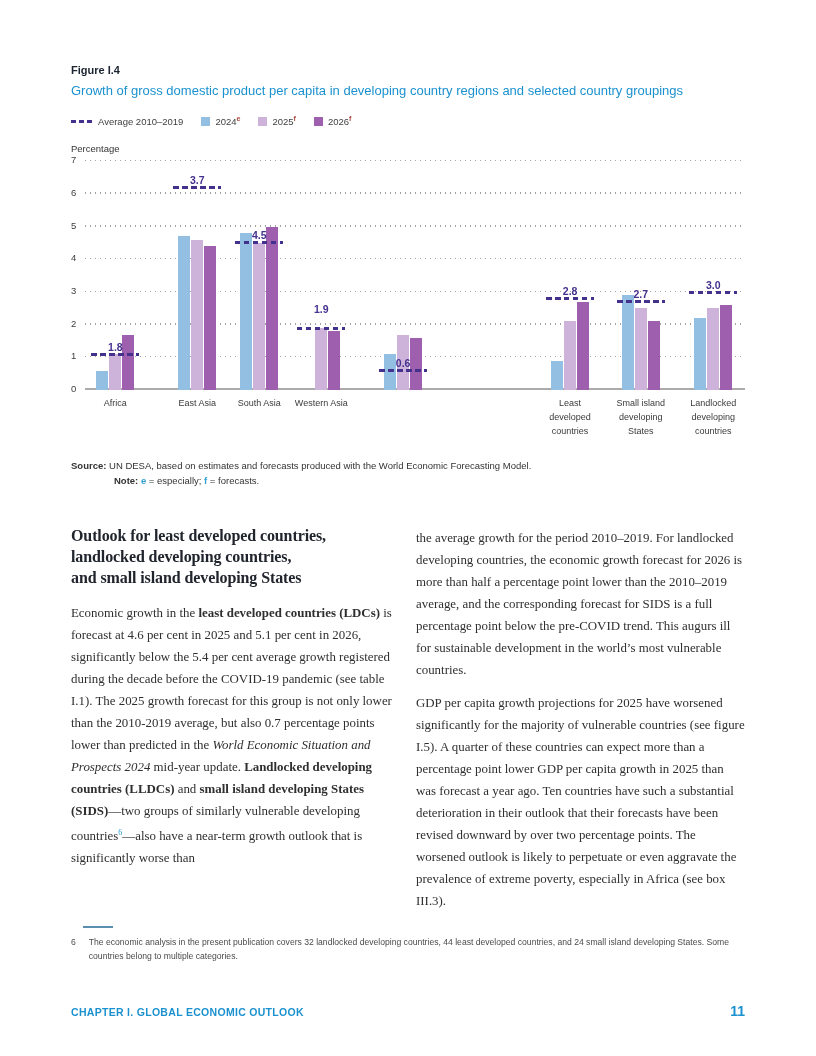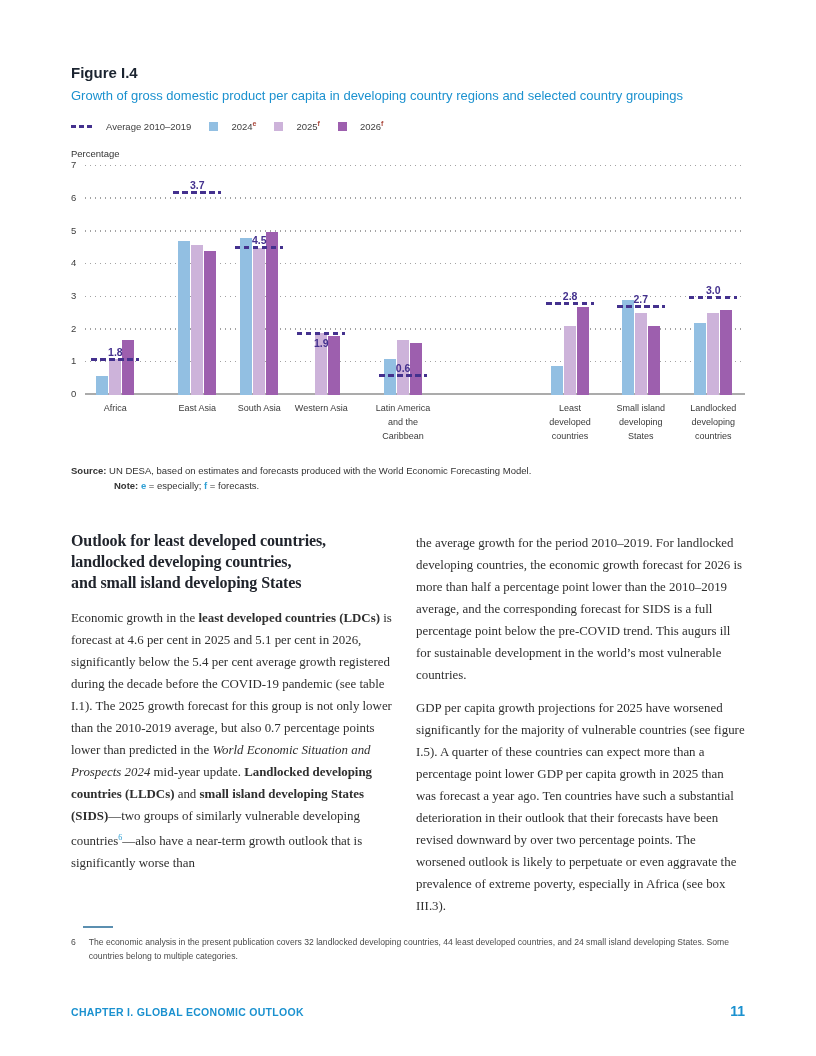--- a/index.html
+++ b/index.html
@@ -4,25 +4,25 @@
 <style>
   * { margin:0; padding:0; box-sizing:border-box; }
   html,body { background:#e9e9e9; }
   .page {
     position:relative; width:816px; height:1056px; margin:0 auto;
     background:#ffffff; overflow:hidden;
     font-family:"Liberation Sans", sans-serif; color:#2f2f2f;
     padding:64px 71px 0 71px;
   }
   
-  .fig-label { font-size:15px; font-weight:700; color:#1b2430; margin-bottom:7px; }
+  .fig-label { font-size:11px; font-weight:700; color:#1b2430; margin-bottom:7px; }
   .fig-title { font-size:13px; font-weight:400; color:#1b91cf; letter-spacing:0; }
   
   .legend { display:flex; align-items:center; gap:18px; margin-top:17px; font-size:9.5px; color:#3e3e3e; }
-  .legend-item { display:flex; align-items:center; gap:13px; }
+  .legend-item { display:flex; align-items:center; gap:5px; }
   .dash-sample { width:22px; height:3px;
     background:repeating-linear-gradient(90deg,#44318e 0 5px,transparent 5px 8px); }
   .swatch { width:9px; height:9px; display:inline-block; }
   .legend sup { font-size:7px; color:#a94438; font-weight:700; }
   
   .pct-label { font-size:9.5px; color:#333; margin-top:16px; margin-bottom:4px; }
   .chart-area { position:relative; margin-left:14px; height:232px; }
   .gridline { position:absolute; left:0; right:0; height:1.5px; z-index:0;
     background:repeating-linear-gradient(90deg,#a3a3a3 0 1.3px,transparent 1.3px 5px); }
   .gridline.baseline { height:2px; background:#ababab; z-index:1; }
@@ -127,21 +127,21 @@
         <div class="bar" style="height: 163.571px; background: rgb(157, 95, 174);"></div>
       </div>
       <div class="avg-dash" style="left: 26.4%; bottom: 145.714px;"></div>
       <div class="avg-label" style="left: 26.4%; bottom: 149.214px;">4.5</div>
       <div class="bar-group" style="left: 35.8%;">
         <div class="bar" style="height: 0px; background: rgb(146, 191, 226); visibility: hidden;"></div>
         <div class="bar" style="height: 62.1571px; background: rgb(205, 179, 218);"></div>
         <div class="bar" style="height: 58.8857px; background: rgb(157, 95, 174);"></div>
       </div>
       <div class="avg-dash" style="left: 35.8%; bottom: 60.6571px;"></div>
-      <div class="avg-label" style="left: 35.8%; bottom: 47px; margin-top: 44px;">1.9</div>
+      <div class="avg-label" style="left: 35.8%; bottom: 76px; margin-top: 44px;">1.9</div>
       <div class="bar-group" style="left: 48.2%;">
         <div class="bar" style="height: 35.9857px; background: rgb(146, 191, 226);"></div>
         <div class="bar" style="height: 55.6143px; background: rgb(205, 179, 218);"></div>
         <div class="bar" style="height: 52.3429px; background: rgb(157, 95, 174);"></div>
       </div>
       <div class="avg-dash" style="left: 48.2%; bottom: 18.1286px;"></div>
       <div class="avg-label" style="left: 48.2%; bottom: 21.6286px;">0.6</div>
       <div class="bar-group" style="left: 73.5%;">
         <div class="bar" style="height: 29.4429px; background: rgb(146, 191, 226);"></div>
         <div class="bar" style="height: 68.7px; background: rgb(205, 179, 218);"></div>
@@ -162,23 +162,20 @@
         <div class="bar" style="height: 85.0571px; background: rgb(157, 95, 174);"></div>
       </div>
       <div class="avg-dash" style="left: 95.2%; bottom: 96.6429px;"></div>
       <div class="avg-label" style="left: 95.2%; bottom: 100.143px;">3.0</div>
     </div>
   <div class="x-axis">
       <div class="xlabel" style="left: 4.6%;">Africa</div>
       <div class="xlabel" style="left: 17%;">East Asia</div>
       <div class="xlabel" style="left: 26.4%;">South Asia</div>
       <div class="xlabel" style="left: 35.8%;">Western Asia</div>
-      <div class="xlabel" style="left: 48.2%;">Latin America
-and the
-Caribbean</div>
       <div class="xlabel" style="left: 73.5%;">Least
 developed
 countries</div>
       <div class="xlabel" style="left: 84.2%;">Small island
 developing
 States</div>
       <div class="xlabel" style="left: 95.2%;">Landlocked
 developing
 countries</div>
     </div>

